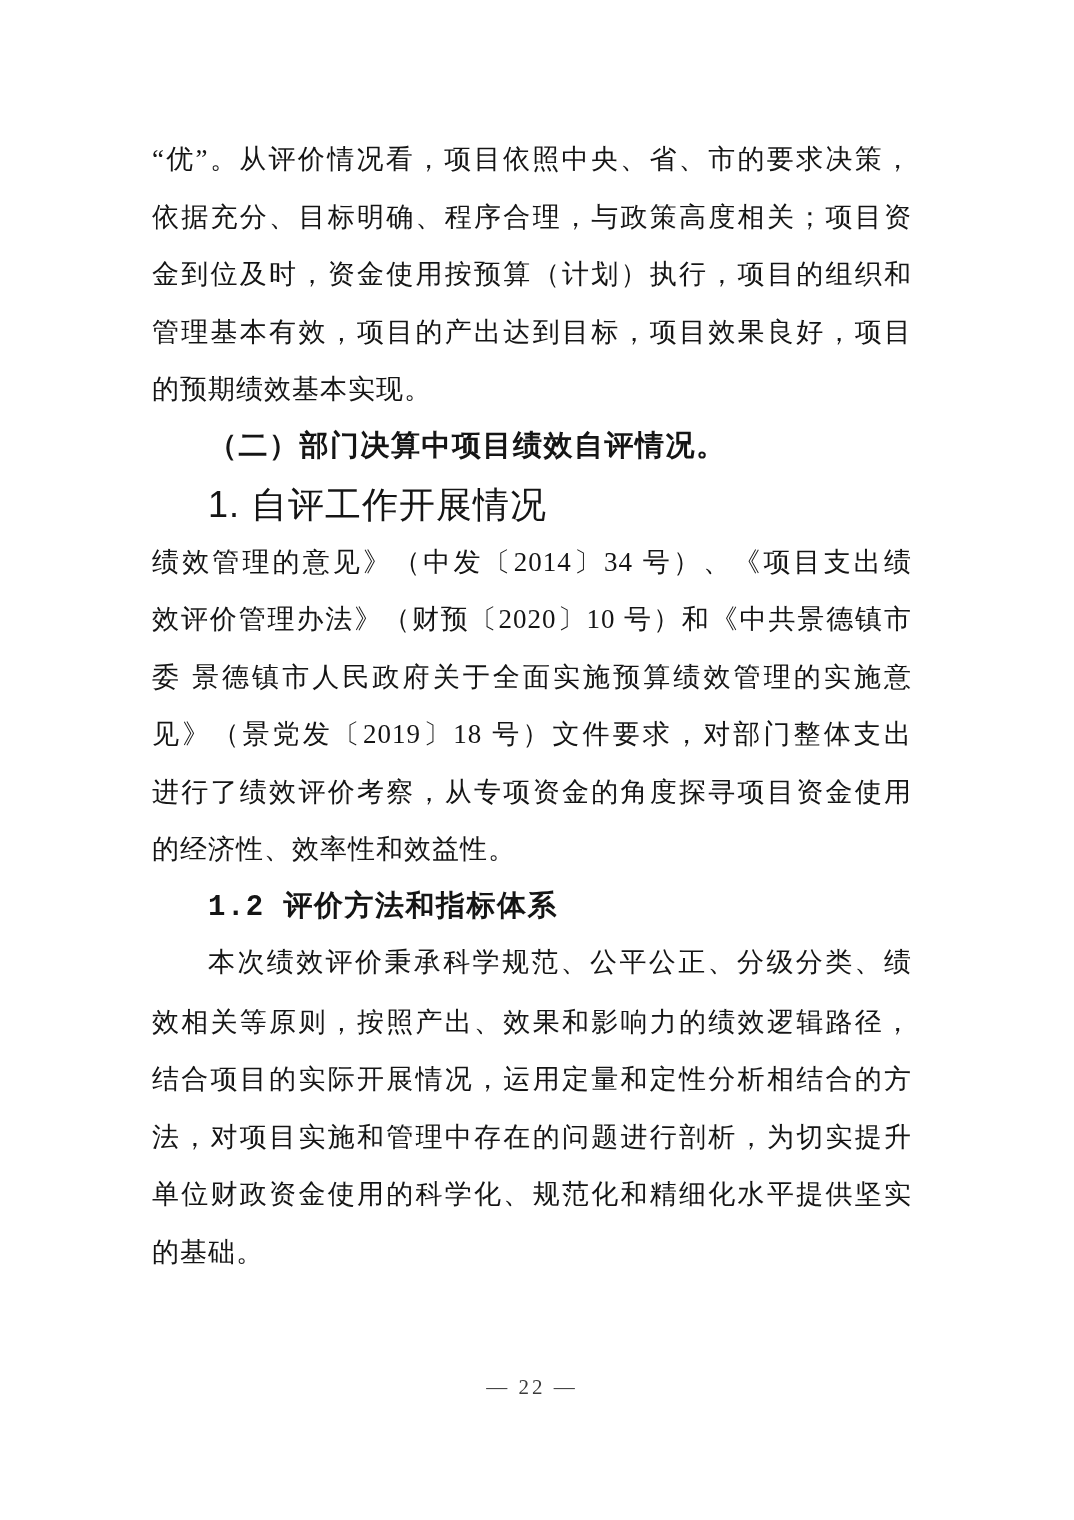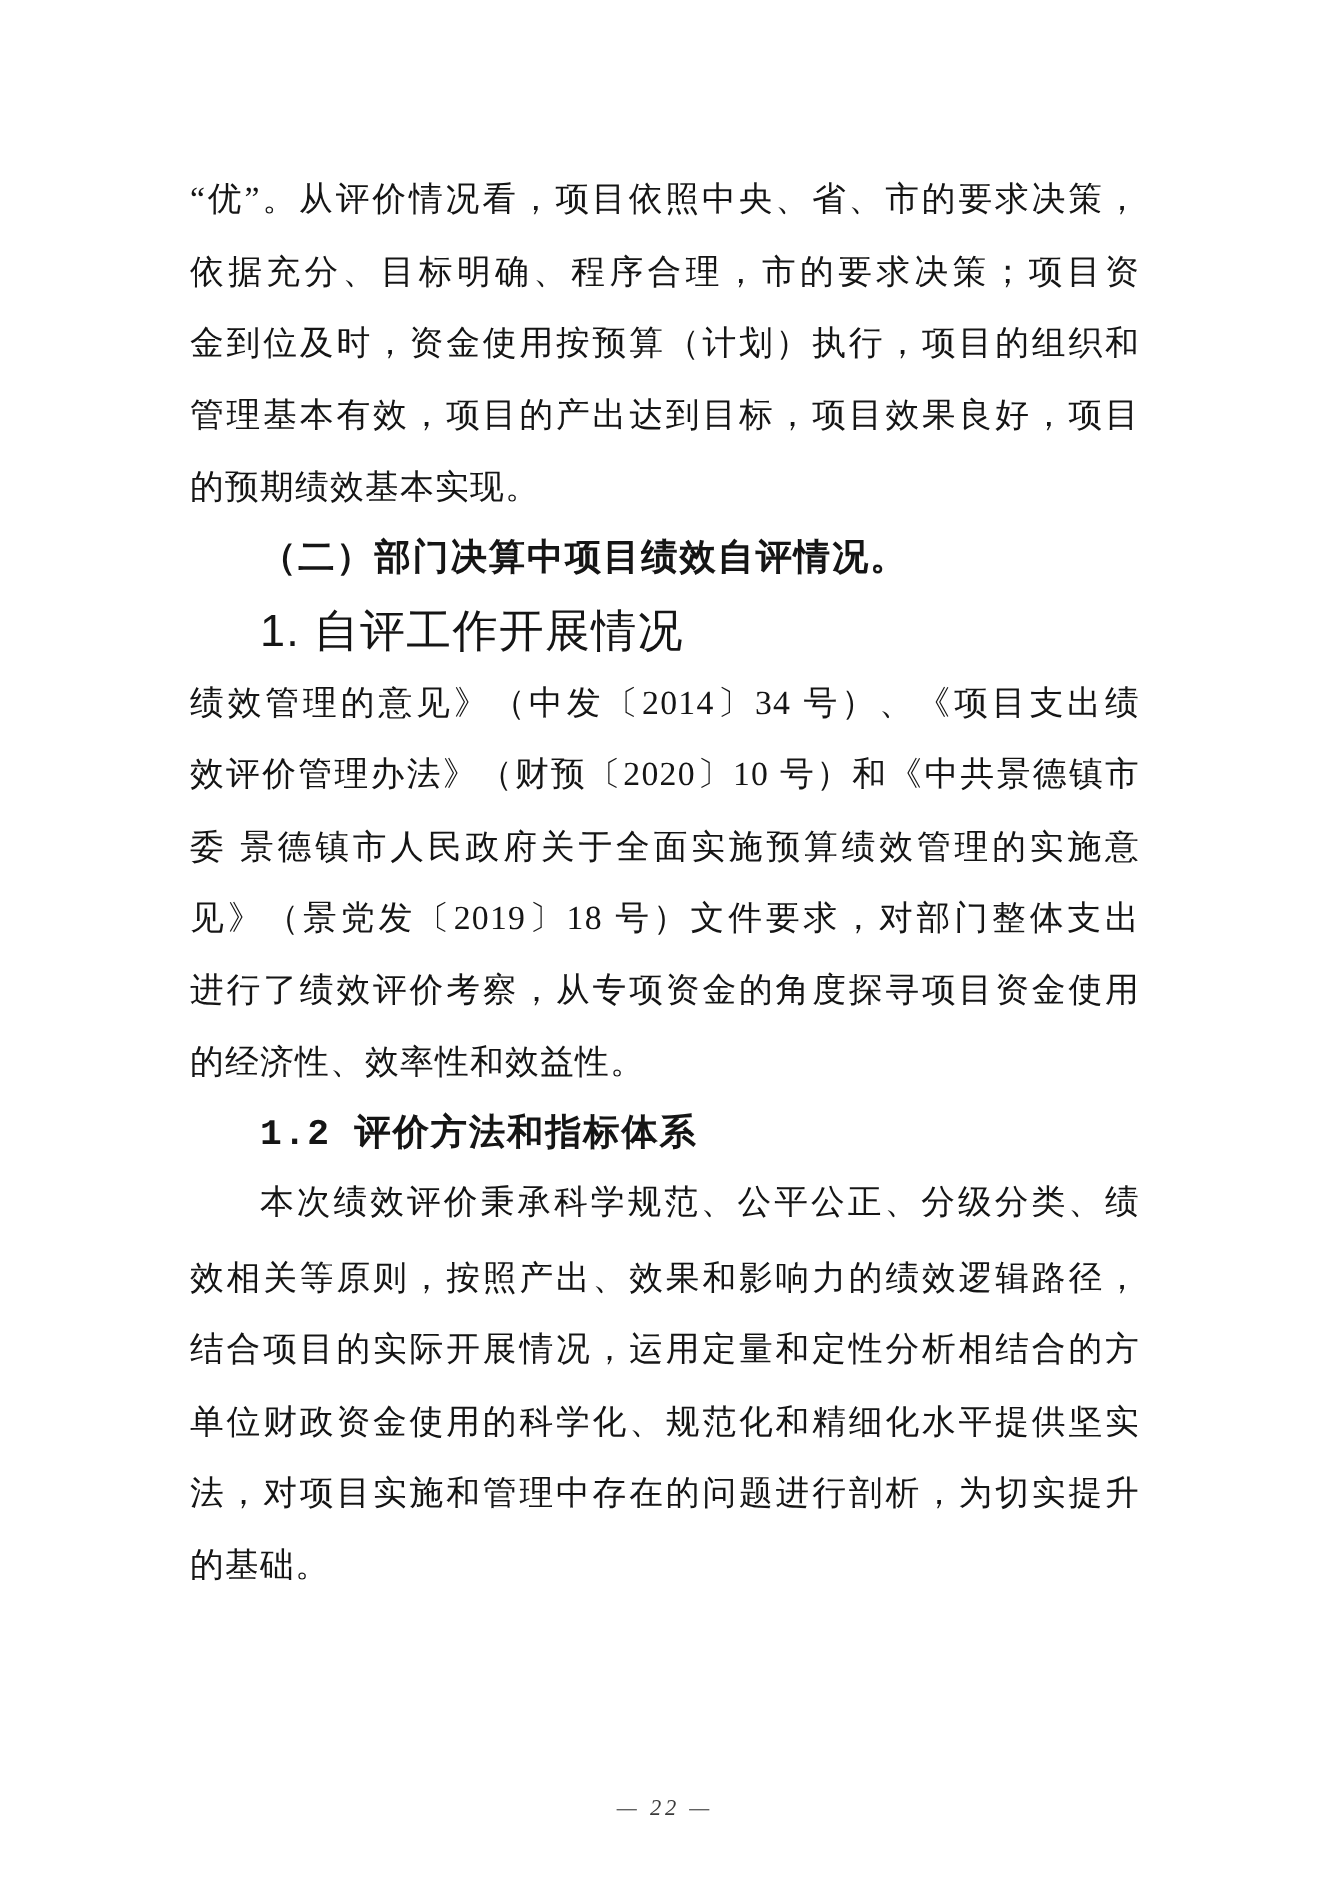--- a/index.html
+++ b/index.html
@@ -41,50 +41,49 @@
     letter-spacing: 1.5px;
   }
   .h-sans {
     font-family: "Liberation Sans", "DejaVu Sans", sans-serif;
     font-size: 36px;
     letter-spacing: 1px;
   }
   .footer {
     position: absolute;
     left: 0;
-    top: 1436px;
+    top: 1375px;
     width: 100%;
     text-align: center;
-    font-size: 18px;
+    font-size: 21px;
     letter-spacing: 3px;
     color: #3a3a3a;
-    font-style: italic;
   }
 </style>
 </head>
 <body>
 
 <div class="page">
   <div class="content">
     <div class="ln j">“优”。从评价情况看，项目依照中央、省、市的要求决策，</div>
-    <div class="ln j">依据充分、目标明确、程序合理，市的要求决策；项目资</div>
+    <div class="ln j">依据充分、目标明确、程序合理，与政策高度相关；项目资</div>
     <div class="ln j">金到位及时，资金使用按预算（计划）执行，项目的组织和</div>
     <div class="ln j">管理基本有效，项目的产出达到目标，项目效果良好，项目</div>
     <div class="ln">的预期绩效基本实现。</div>
     <div class="ln h-bold ind">（二）部门决算中项目绩效自评情况。</div>
     <div class="ln h-sans ind">1. 自评工作开展情况</div>
     <div class="ln j">绩效管理的意见》（中发〔2014〕34 号）、《项目支出绩</div>
     <div class="ln j">效评价管理办法》（财预〔2020〕10 号）和《中共景德镇市</div>
     <div class="ln j">委 景德镇市人民政府关于全面实施预算绩效管理的实施意</div>
     <div class="ln j">见》（景党发〔2019〕18 号）文件要求，对部门整体支出</div>
     <div class="ln j">进行了绩效评价考察，从专项资金的角度探寻项目资金使用</div>
     <div class="ln">的经济性、效率性和效益性。</div>
     <div class="ln h-bold ind">1.2 评价方法和指标体系</div>
     <div class="ln j ind">本次绩效评价秉承科学规范、公平公正、分级分类、绩</div>
     <div class="ln j">效相关等原则，按照产出、效果和影响力的绩效逻辑路径，</div>
     <div class="ln j">结合项目的实际开展情况，运用定量和定性分析相结合的方</div>
+    <div class="ln j">法，对项目实施和管理中存在的问题进行剖析，为切实提升</div>
     <div class="ln j">单位财政资金使用的科学化、规范化和精细化水平提供坚实</div>
-    <div class="ln j">法，对项目实施和管理中存在的问题进行剖析，为切实提升</div>
     <div class="ln">的基础。</div>
   </div>
 
   <div class="footer">— 22 —</div>
 </div>
 
 </body></html>

